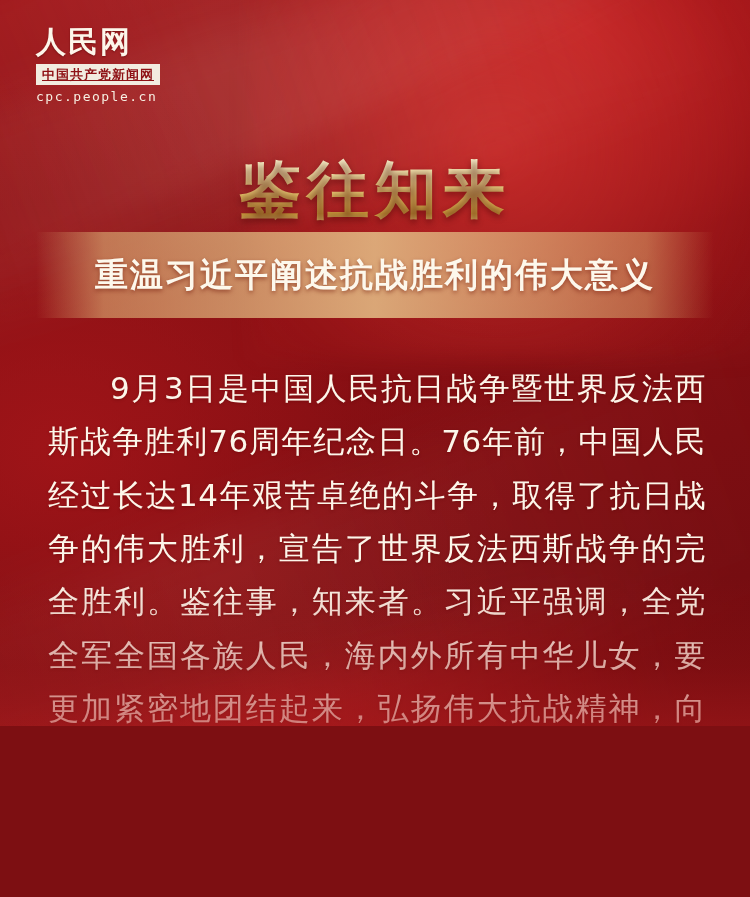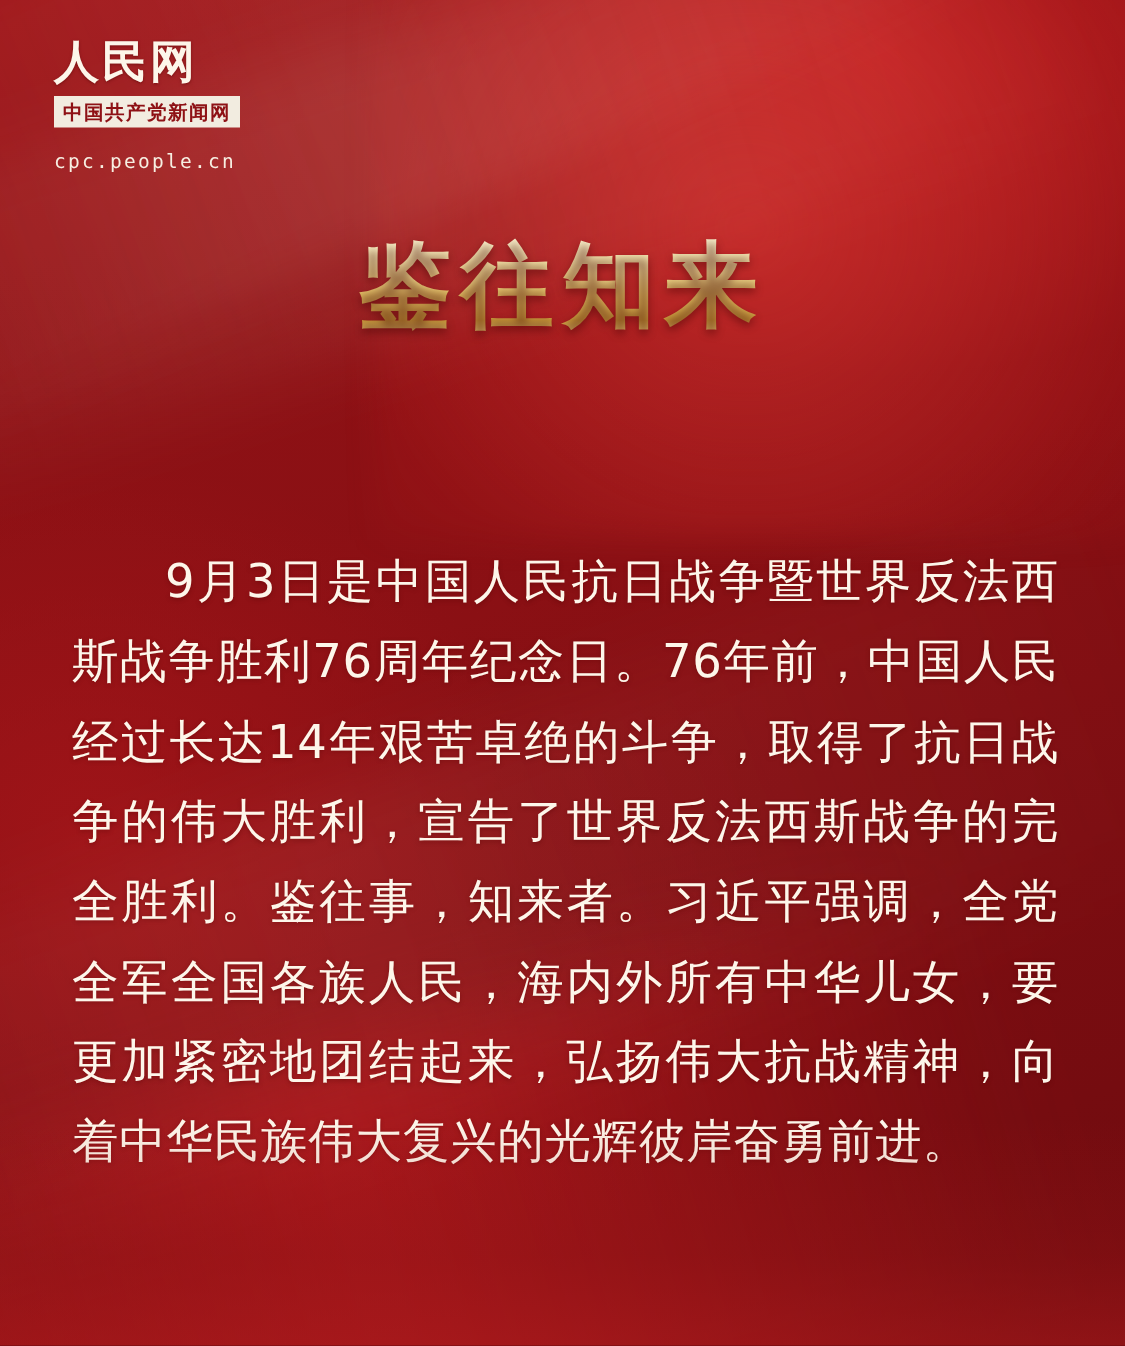--- a/index.html
+++ b/index.html
@@ -3,21 +3,21 @@
 <meta charset="utf-8">
 <style>
   html, body {
     margin: 0;
     padding: 0;
     background: #7d0f12;
   }
   .poster {
     position: relative;
     width: 750px;
-    height: 897px;
+    height: 726px;
     overflow: hidden;
     font-family: "Liberation Sans", "DejaVu Sans", sans-serif;
     background:
       radial-gradient(ellipse 700px 480px at 78% 4%, rgba(190,32,34,0.95) 0%, rgba(150,18,22,0.35) 45%, rgba(120,12,16,0) 72%),
       radial-gradient(ellipse 620px 520px at 8% 62%, rgba(168,22,26,0.70) 0%, rgba(140,16,20,0.25) 48%, rgba(120,12,16,0) 75%),
       linear-gradient(160deg, #9d1418 0%, #8e1115 22%, #8a1014 45%, #7c0d11 70%, #6e0b0f 100%);
   }
   
   .ribbon {
     position: absolute;
@@ -86,23 +86,24 @@
     margin-top: 6px;
     background: #f2ece0;
     color: #8e1115;
     font-size: 13px;
     font-weight: bold;
     letter-spacing: 1px;
     padding: 2px 6px;
     display: inline-block;
     line-height: 1.35;
     font-family: "Liberation Sans", sans-serif;
+    text-decoration: underline;
   }
   .logo-url {
-    margin-top: 16px;
+    margin-top: 4px;
     font-family: "DejaVu Sans Mono", "Liberation Mono", monospace;
     font-size: 13px;
     letter-spacing: 1.5px;
     color: #f7efe2;
   }
 
   
   .headline {
     position: absolute;
     left: 0; right: 0;
@@ -183,17 +184,20 @@
     <div class="logo-seal"></div>
     <div class="logo-cn">人民网</div>
     <div class="logo-bar">中国共产党新闻网</div>
     <div class="logo-url">cpc.people.cn</div>
   </div>
 
   <div class="headline">
     <span class="headline-main">鉴往知来</span>
   </div>
 
+  <div class="subbar">
+    <span class="subbar-text">重温习近平阐述抗战胜利的伟大意义</span>
+  </div>
 
   <div class="body-text">9月3日是中国人民抗日战争暨世界反法西斯战争胜利76周年纪念日。76年前，中国人民经过长达14年艰苦卓绝的斗争，取得了抗日战争的伟大胜利，宣告了世界反法西斯战争的完全胜利。鉴往事，知来者。习近平强调，全党全军全国各族人民，海内外所有中华儿女，要更加紧密地团结起来，弘扬伟大抗战精神，向着中华民族伟大复兴的光辉彼岸奋勇前进。</div>
 
   <div class="bottom-fade"></div>
 </div>
 
 </body></html>

